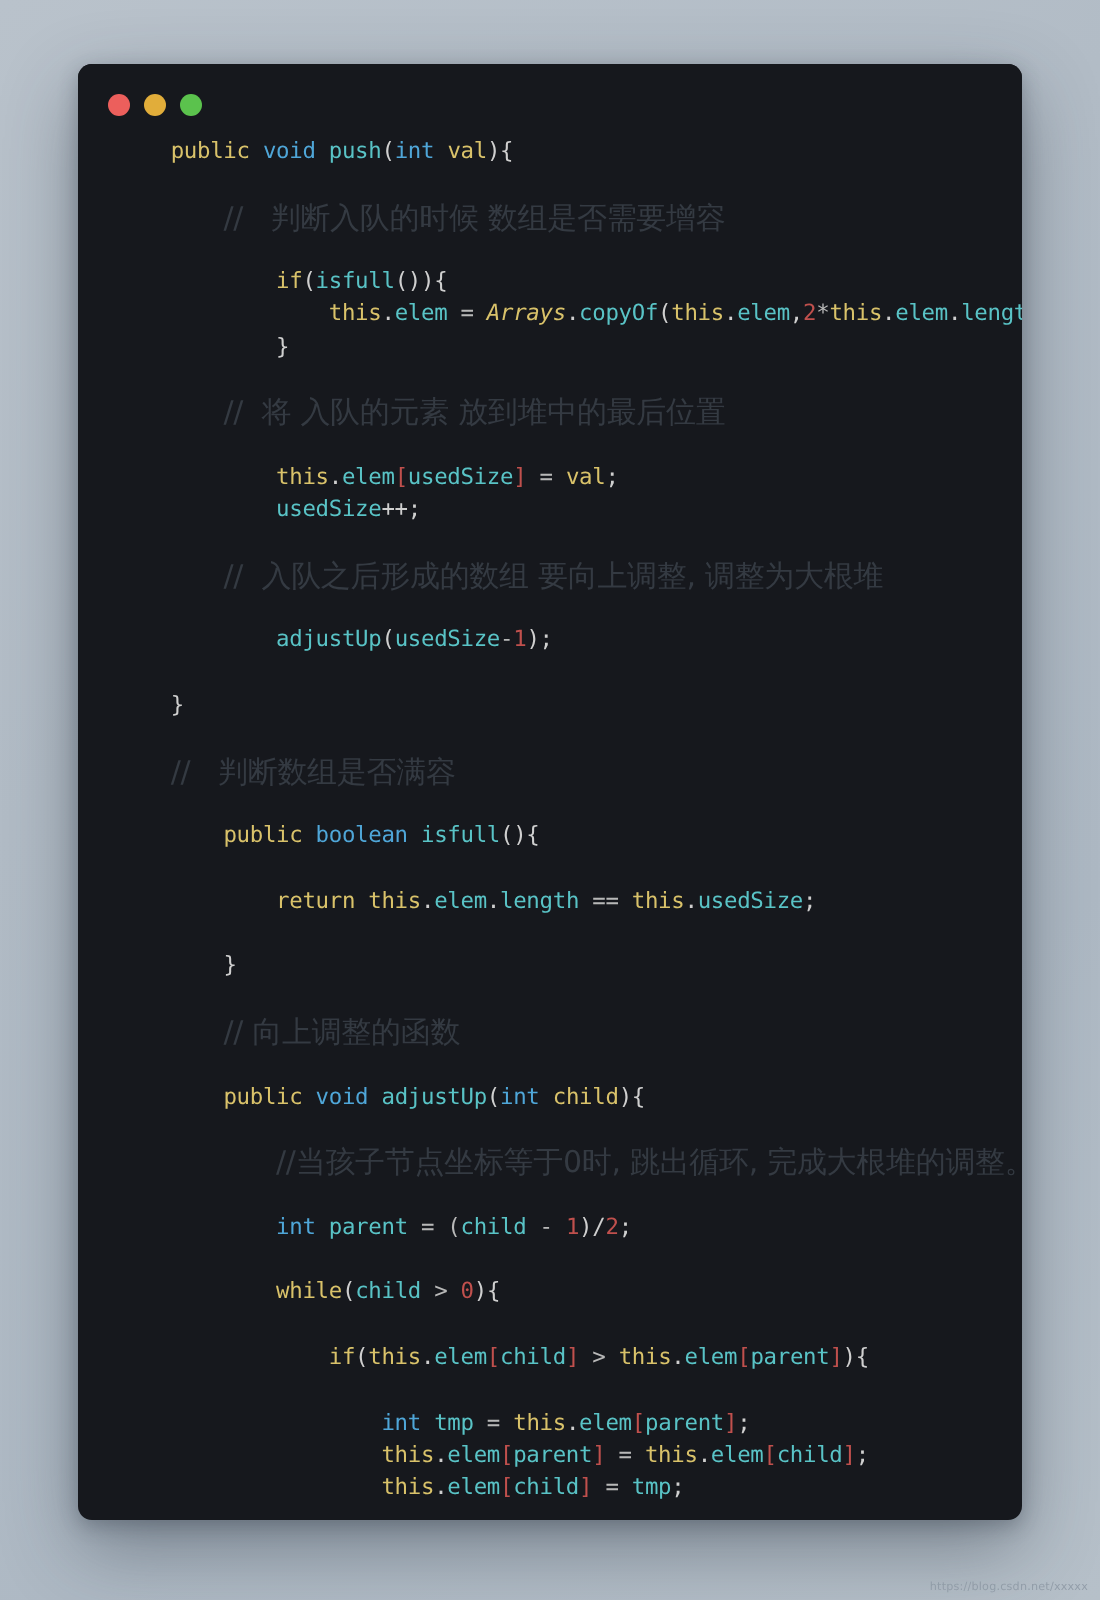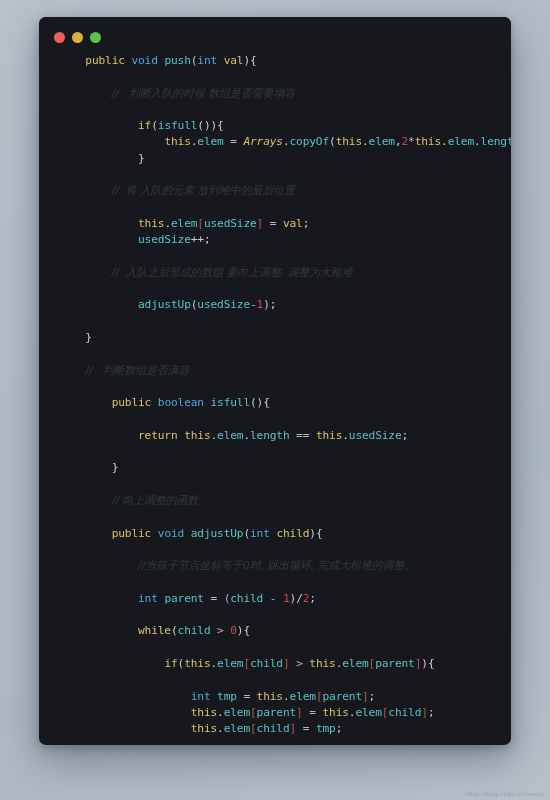--- a/index.html
+++ b/index.html
@@ -12,21 +12,21 @@
     overflow: hidden;
     background: linear-gradient(145deg, #b9c2cb 0%, #b2bcc6 35%, #aeb9c4 70%, #b6c0c9 100%);
     font-family: "DejaVu Sans Mono", monospace;
     position: relative;
   }
 
   
   #code-window {
     position: absolute;
     left: 39px;
-    top: 17px;
+    top: 32px;
     width: 472px;
     height: 728px;
     background: #16181d;
     border-radius: 7px;
     box-shadow: 0 14px 38px rgba(40,50,62,0.42),
                 0 3px 10px rgba(40,50,62,0.30);
     overflow: hidden;
   }
 
   #titlebar {
@@ -66,21 +66,21 @@
   .kw    { color: #d9c26a; }   
   .typ   { color: #4fa6d8; }   
   .fn    { color: #59c3c6; }   
   .var   { color: #59c3c6; }   
   .yel   { color: #d9c26a; }   
   .num   { color: #c0504d; }   
   .brk   { color: #c0504d; }   
   .op    { color: #b8b8b8; }
   .pun   { color: #cfcfcf; }
   .cls   { color: #d9c26a; font-style: italic; }   
-  .cmt-cn{ color: #343a42; font-family: "DejaVu Sans", sans-serif; font-size: 11px; font-style: italic; }
+  .cmt-cn{ color: #343a42; font-family: "DejaVu Sans", sans-serif; font-size: 15px; }
 
   
   #watermark {
     position: absolute;
     right: 6px;
     bottom: 3px;
     font-family: "DejaVu Sans", sans-serif;
     font-size: 5.6px;
     color: #8d98a4;
     letter-spacing: 0.1px;

